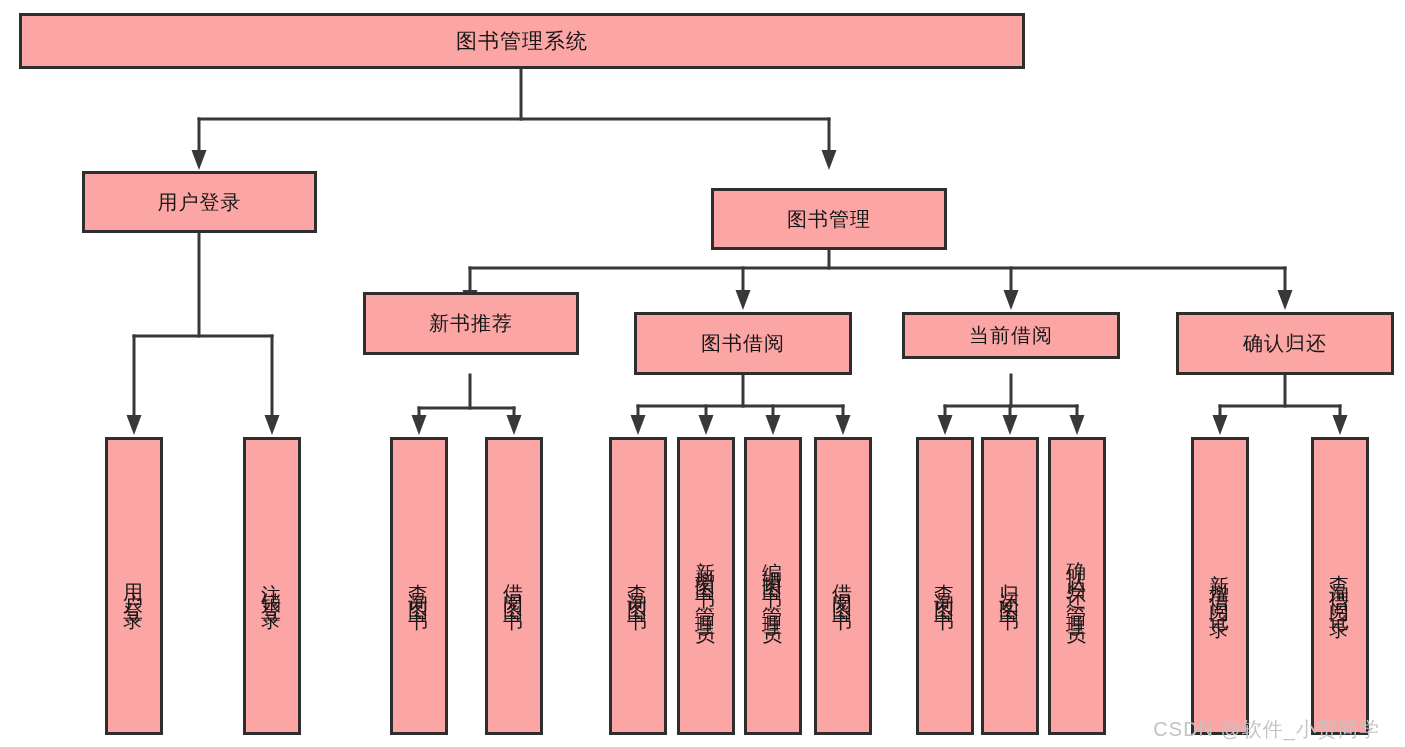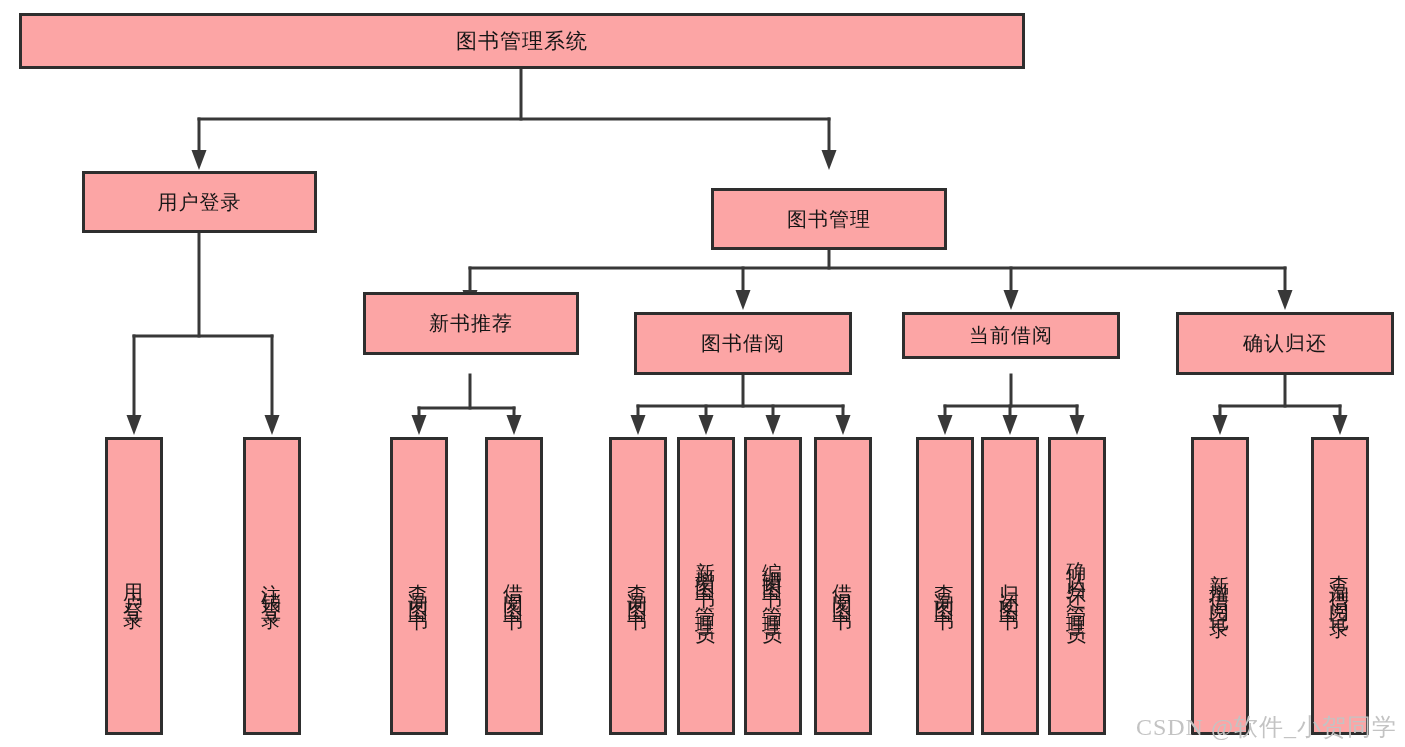--- a/index.html
+++ b/index.html
@@ -41,28 +41,27 @@
   .node.root-node{font-size:21px;}
   .node.leaf{
     writing-mode:vertical-rl;
     text-orientation:mixed;
     font-size:20px;
     letter-spacing:9px;
     white-space:normal;
   }
   .watermark{
     position:absolute;
-    right:8px;
+    right:25px;
     bottom:4px;
-    font-size:24px;
+    font-size:20px;
     letter-spacing:1px;
     color:var(--watermark);
     z-index:5;
     pointer-events:none;
-    font-family:Liberation Serif, serif;
   }
 </style>
 </head>
 <body>
 
 <div class="stage">
 
   <svg class="connectors" viewBox="0 0 1405 747" xmlns="http://www.w3.org/2000/svg" aria-hidden="true">
 
     <line x1="521" y1="69" x2="521" y2="119"></line>

